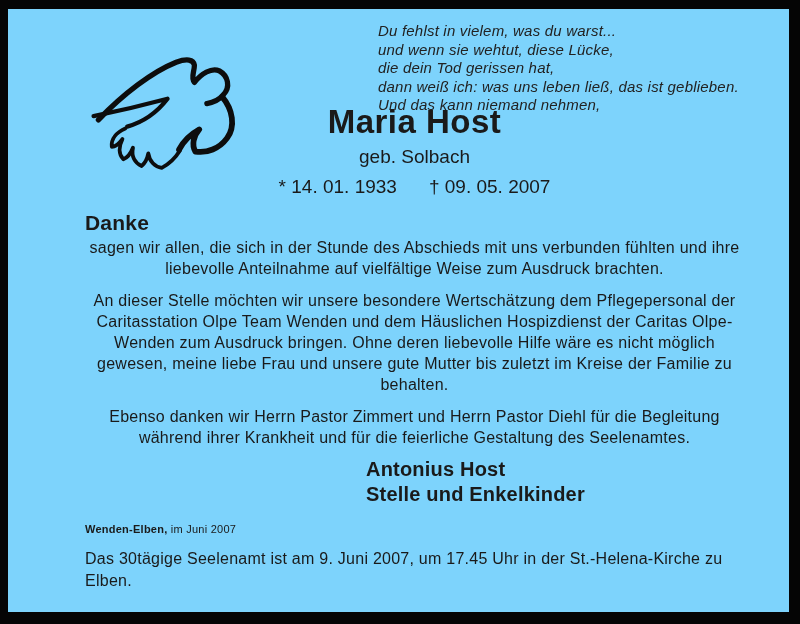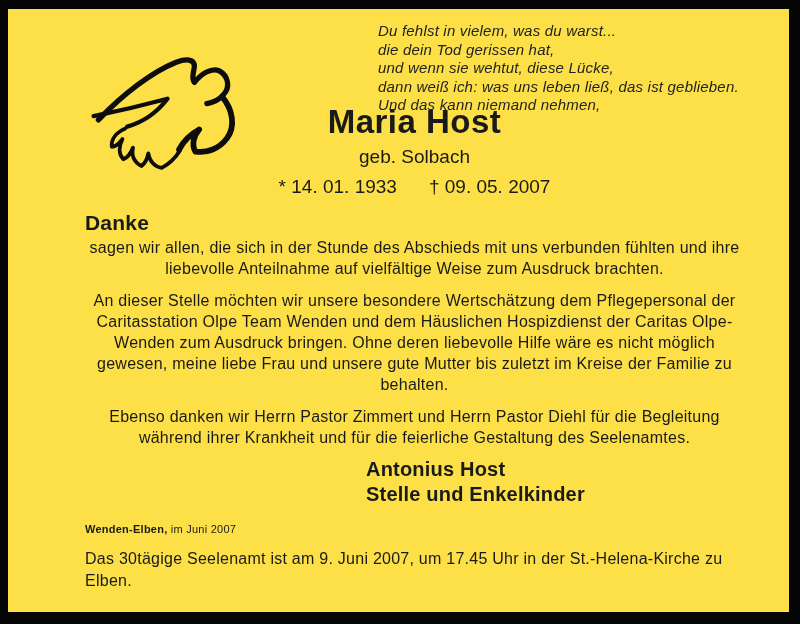--- a/index.html
+++ b/index.html
@@ -2,21 +2,21 @@
 <html lang="de"><head>
 <meta charset="utf-8">
 <style>
   html,body{margin:0;padding:0;}
   body{
     width:800px;height:624px;overflow:hidden;background:#000;
     font-family:"Liberation Sans",sans-serif;
   }
   .frame{
     position:absolute;left:0;top:0;width:800px;height:624px;
-    box-sizing:border-box;background:#fde047;
+    box-sizing:border-box;background:#7dd3fc;
     border:solid #050505;border-width:9px 11px 12px 8px;
   }
   .content{
     position:relative;width:100%;height:100%;box-sizing:border-box;
     padding:0 45px 0 77px;color:#1a1a1a;
   }
   .dove{position:absolute;left:52px;top:26px;width:240px;height:164px;}
   .poem{
     position:absolute;left:370px;top:13px;
     font-style:italic;font-size:15px;line-height:18.5px;
@@ -53,22 +53,22 @@
       <g fill="none" stroke="#0d0d0d" stroke-linecap="round" stroke-linejoin="round">
         <path d="M40,88 C66,61 96,38 121,28 C132,24 139,25 140,31 C140,38 136,44 140,49 C147,40 158,33 166,37 C175,42 178,54 170,62 C166,67 159,70 153,71" stroke-width="5.5"></path>
         <path d="M169,64 C180,77 183,95 174,107 C166,118 153,123 141,121 C137,114 139,105 145,98 C136,103 128,111 124,119" stroke-width="6"></path>
         <path d="M35,84 C60,79 86,73 112,66 C102,79 88,90 70,95" stroke-width="4.5"></path>
         <path d="M68,97 C59,101 53,108 54,116 C58,116 62,112 65,108 C61,116 61,124 66,129 C71,127 74,122 76,117 C74,126 78,133 85,136 C89,133 91,128 92,123 C93,131 99,137 106,138 C114,134 120,128 125,120" stroke-width="4"></path>
       </g>
     </svg>
 
     <div class="poem">
       <div>Du fehlst in vielem, was du warst...</div>
+      <div>und wenn sie wehtut, diese Lücke,</div>
       <div>die dein Tod gerissen hat,</div>
-      <div>und wenn sie wehtut, diese Lücke,</div>
       <div>dann weiß ich: was uns leben ließ, das ist geblieben.</div>
       <div>Und das kann niemand nehmen,</div>
     </div>
 
     <div class="name-block">
       <div class="name">Maria Host</div>
       <div class="maiden">geb. Solbach</div>
       <div class="dates">
         <span>* 14. 01. 1933</span>
         <span>† 09. 05. 2007</span>

